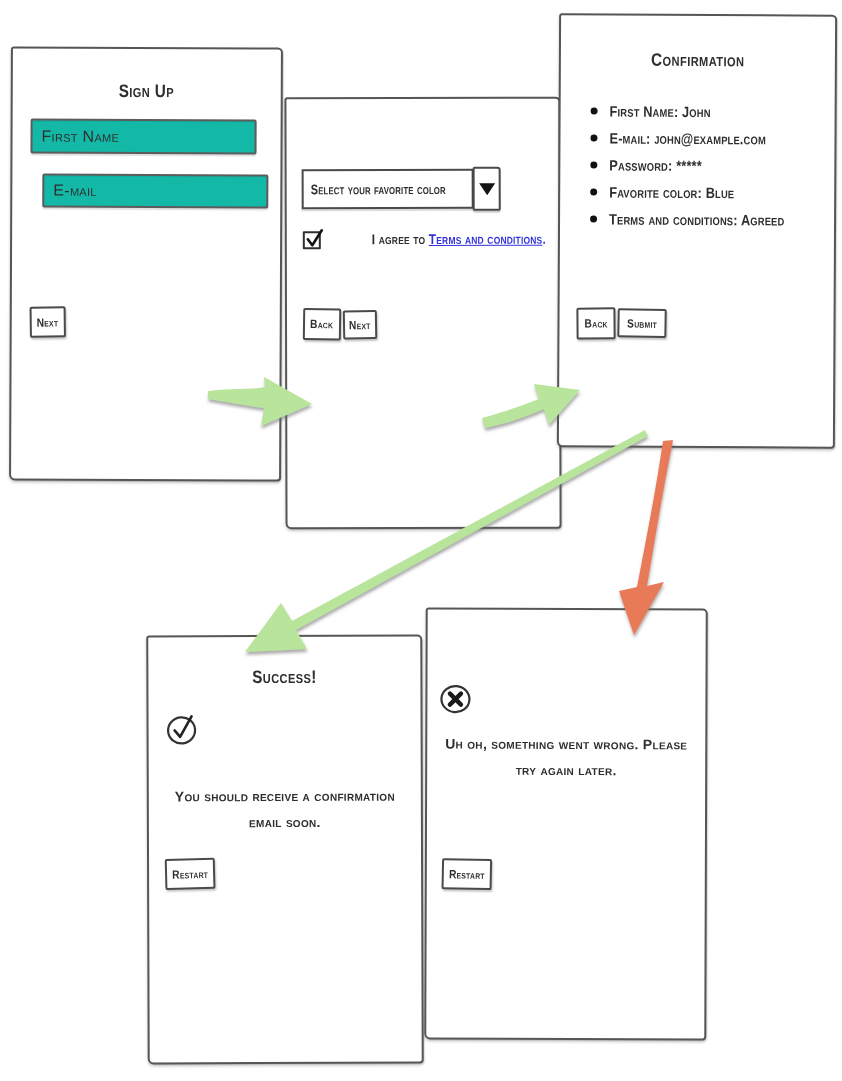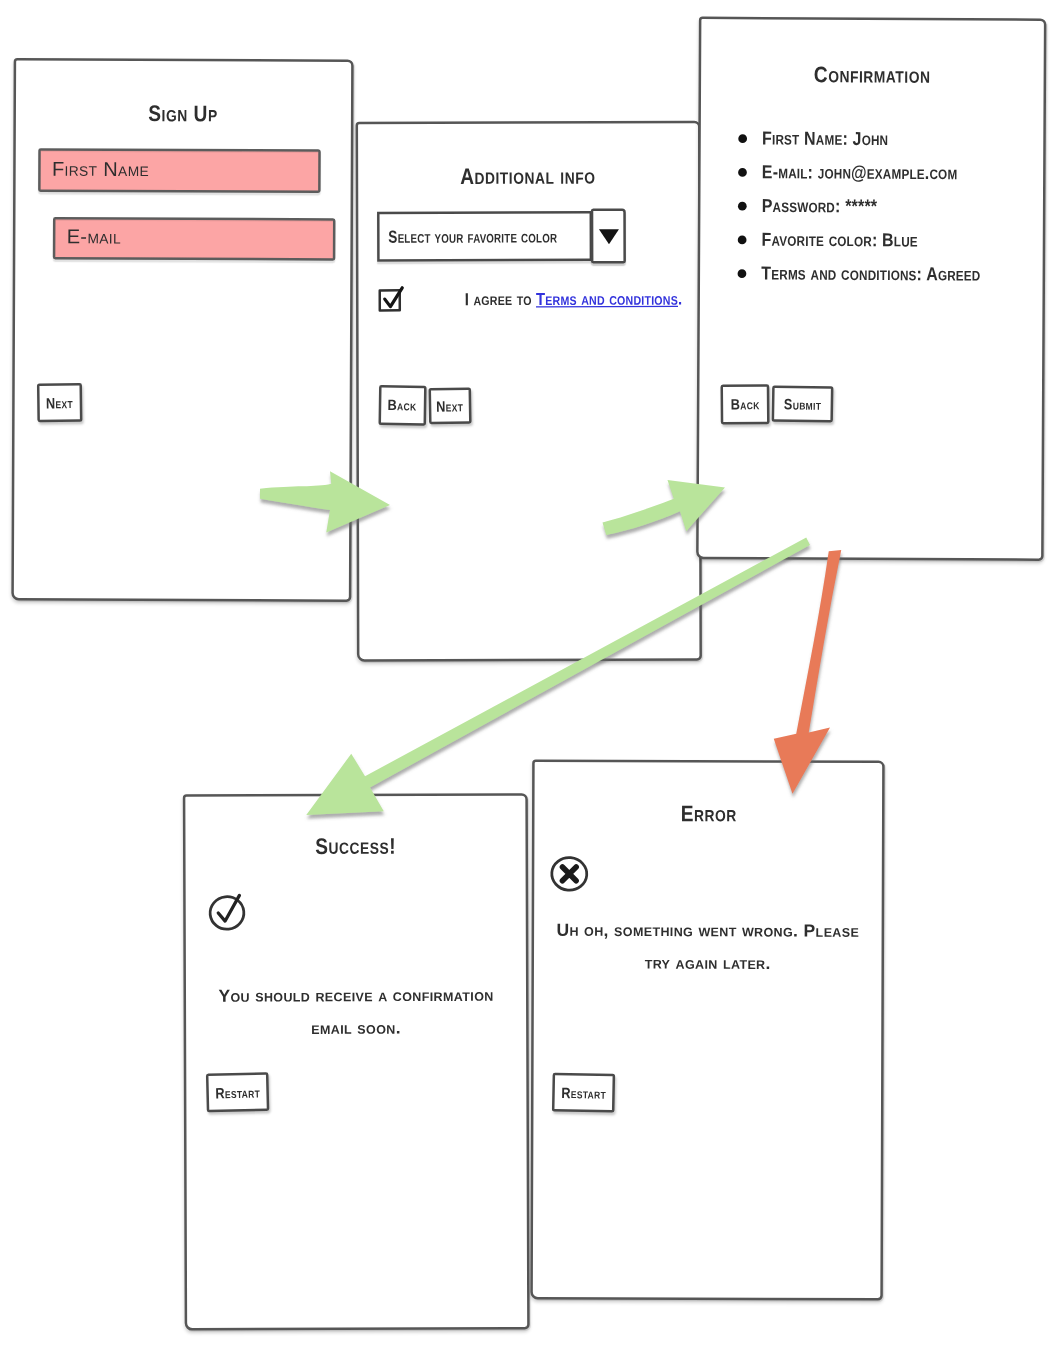--- a/index.html
+++ b/index.html
@@ -13,21 +13,21 @@
     border-radius:3px 5px 4px 6px;
     box-shadow:0 2px 3px rgba(0,0,0,0.20), 1px 1px 0 rgba(0,0,0,0.08);
   }
   .ptitle {
     position:absolute; left:0; right:0; text-align:center;
     font-variant:small-caps; font-size:18px; letter-spacing:.5px; font-weight:bold;
   }
   .cond { display:inline-block; transform:scaleX(0.85); transform-origin:50% 50%; white-space:nowrap; }
   .cond-l { display:inline-block; transform:scaleX(0.85); transform-origin:0 50%; white-space:nowrap; }
   .sk-input {
-    position:absolute; box-sizing:border-box; background:#fca5a5;
+    position:absolute; box-sizing:border-box; background:#14b8a6;
     border:2px solid #5c5c5c; border-radius:2px;
     box-shadow:0 2px 1px rgba(0,0,0,0.12), inset 0 1px 0 rgba(0,0,0,0.06);
     padding:0 9px; font-family:"Liberation Sans", sans-serif;
     font-size:16px; font-variant:small-caps; color:#2e2e2e; letter-spacing:.3px;
   }
   .sk-input::placeholder { color:#2e2e2e; opacity:1; }
   .sk-btn {
     position:absolute; box-sizing:border-box; background:#fff;
     border:2px solid #4a4a4a; border-radius:2px;
     box-shadow:1px 2px 2px rgba(0,0,0,0.22);
@@ -76,23 +76,20 @@
       <span class="cond">Sign Up</span>
     </div>
     <input class="sk-input" type="text" style="left: 18px; top: 70px; width: 226px; height: 35px;" placeholder="First Name">
     <input class="sk-input" type="text" style="left: 30px; top: 125px; width: 226px; height: 34px;" placeholder="E-mail">
     <div class="sk-btn" style="left:18px; top:258px; width:36px; height:31px; transform:rotate(-1deg);">
       <span class="cond">Next</span>
     </div>
   </div>
 
   <div class="panel" style="left:285px; top:97px; width:272px; height:428px; transform:rotate(-0.15deg);">
-    <div class="ptitle" style="top:32px;">
-      <span class="cond">Additional info</span>
-    </div>
     <div class="dd-box" style="left:15px; top:70px; width:172px; height:40px;">
       <span class="cond-l" style="transform:scaleX(0.78);">Select your favorite color</span>
     </div>
     <div class="dd-arrow" style="left:186px; top:68px; width:28px; height:44px;">
       <svg width="17" height="13" viewBox="0 0 17 13">
         <polygon points="0.5,0.5 16.5,0.5 8.5,12.5" fill="#141414"></polygon>
       </svg>
     </div>
     <div class="checkbox" style="left:16px; top:132px;">
       <svg class="icon-circ" style="left:0px; top:-5px;" width="20" height="22" viewBox="0 0 20 22">
@@ -142,23 +139,20 @@
     </svg>
     <div class="msg" style="left:11px; top:122px; width:250px;margin-top:24px;">
       <span class="cond" style="white-space:normal; display:inline; transform:none;">You should receive a confirmation email soon.</span>
     </div>
     <div class="sk-btn" style="left:16px; top:221px; width:50px; height:31px; transform:rotate(-1.2deg);">
       <span class="cond">Restart</span>
     </div>
   </div>
 
   <div class="panel" style="left:425px; top:608px; width:278px; height:428px; transform:rotate(0.2deg);">
-    <div class="ptitle" style="top:31px;">
-      <span class="cond">Error</span>
-    </div>
     <svg class="icon-circ" style="left:12px; top:74px;" width="34" height="32" viewBox="0 0 34 32">
       <ellipse cx="16" cy="15.5" rx="14" ry="13" fill="none" stroke="#333" stroke-width="2.2" transform="rotate(5 16 15.5)"></ellipse>
       <path d="M10.5,10 L21.5,21 M21.5,10 L10.5,21" fill="none" stroke="#1a1a1a" stroke-width="4.4" stroke-linecap="round"></path>
     </svg>
     <div class="msg" style="left:9px; top:121px; width:260px;">
       <span class="cond" style="white-space:normal; display:inline; transform:none;">Uh oh, something went wrong. Please try again later.</span>
     </div>
     <div class="sk-btn" style="left:15px; top:249px; width:50px; height:31px; transform:rotate(0.9deg);">
       <span class="cond">Restart</span>
     </div>

